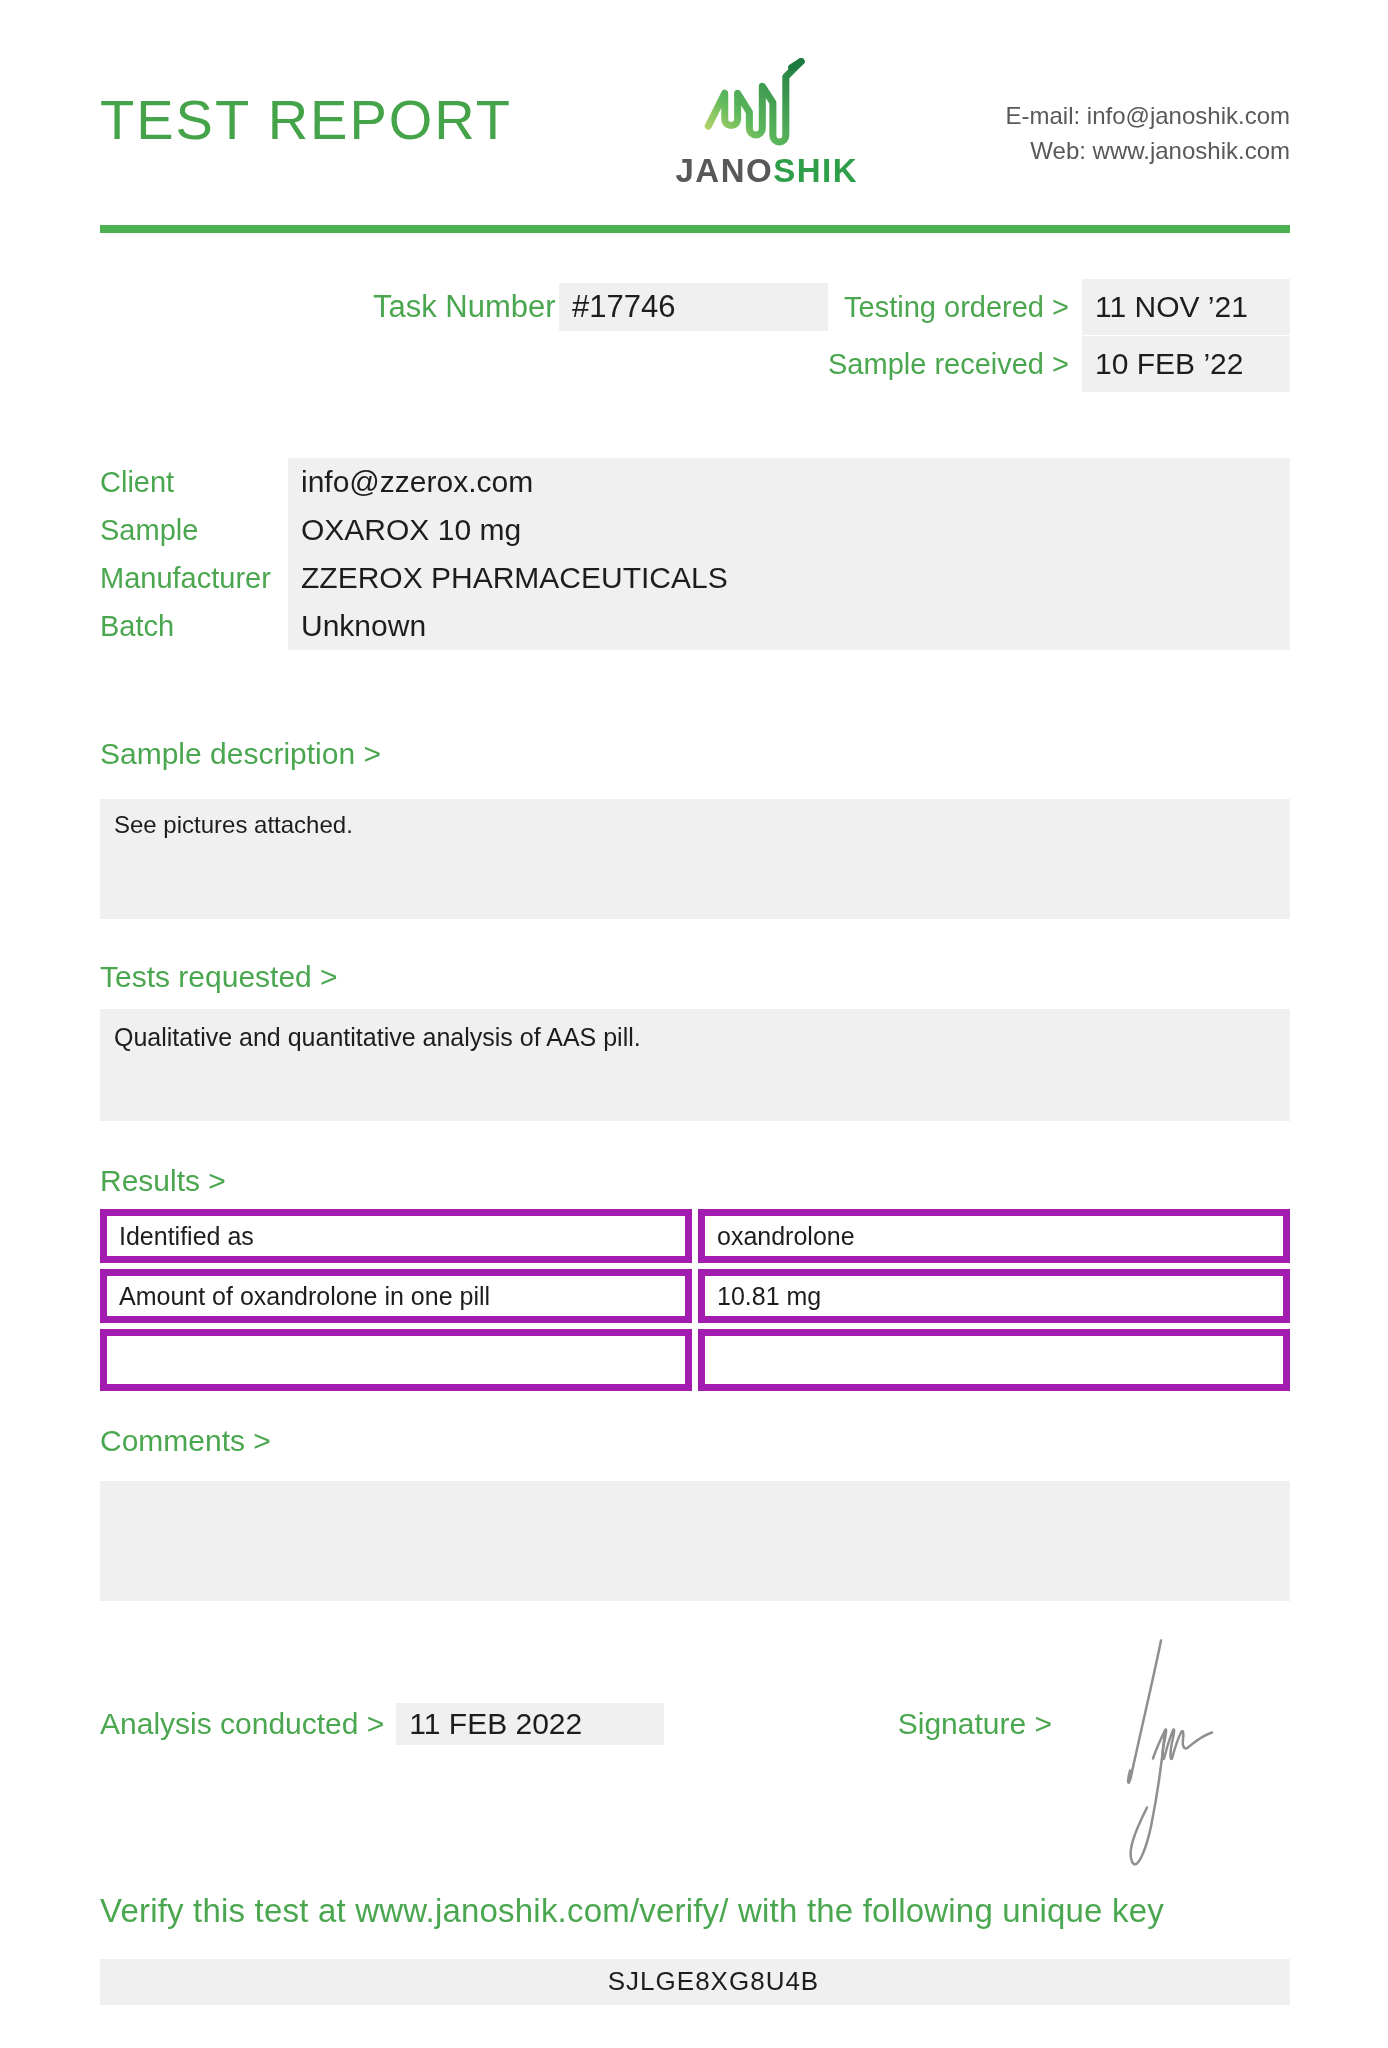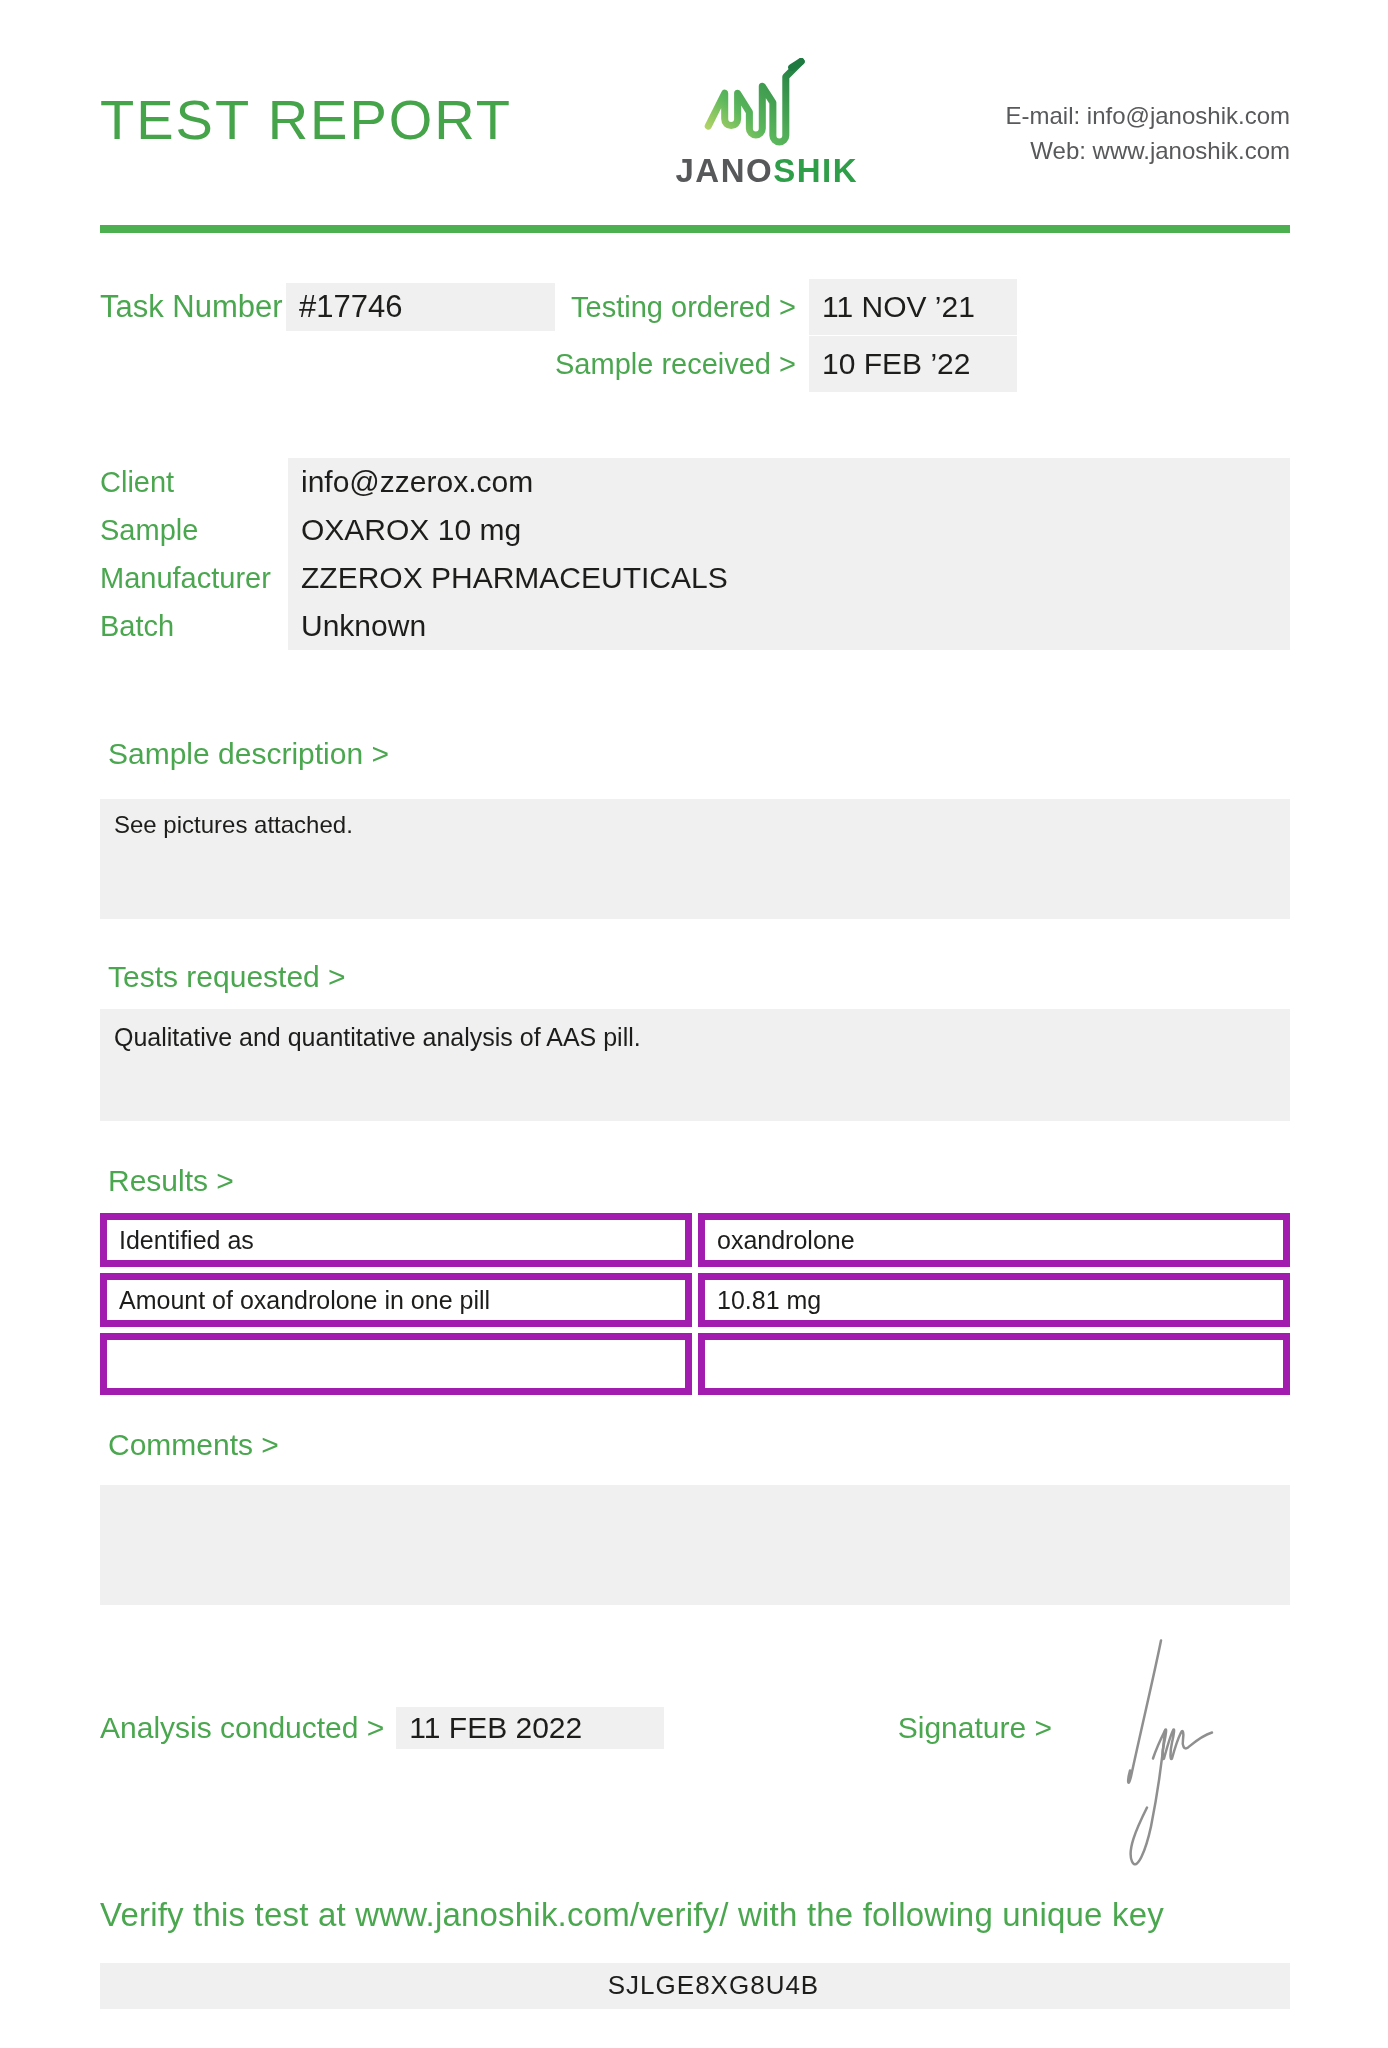--- a/index.html
+++ b/index.html
@@ -21,25 +21,25 @@
   .logo-shik { color:#2F9E49; }
   .contact { margin-top:40px; text-align:right; font-size:24px; line-height:35px; color:#58595B; flex:0 0 auto; }
   .rule { height:8px; background:#4CAF50; margin-top:0; }
 
   
   .green-label { color:#4BA74F; font-size:29px; line-height:1.2; }
   .value-box {
     background:#F0F0F0; display:flex; align-items:center;
     padding-left:13px; box-sizing:border-box; color:#1D1D1B;
   }
-  .section-heading { margin:8px; font-weight:400; font-size:30px; line-height:1.2; color:#4BA74F; }
+  .section-heading { margin:0; font-weight:400; font-size:30px; line-height:1.2; color:#4BA74F; }
   .text-box { background:#F0F0F0; box-sizing:border-box; font-size:24px; color:#1D1D1B; }
 
   
-  .task-section { display:flex; justify-content:flex-start; margin-top:50px; }
+  .task-section { display:flex; justify-content:flex-end; margin-top:50px; }
   .task-left { display:flex; align-items:center; height:48px; }
   .task-label { font-size:31px; min-width:186px; }
   .task-number { width:269px; height:48px; font-size:31px; font-weight:500; }
   .task-right { display:flex; flex-direction:column; gap:9px; }
   .date-row { display:flex; align-items:center; justify-content:flex-end; gap:13px; height:48px; }
   .date-box { width:208px; height:56px; font-size:30px; font-weight:500; }
 
   
   .info-section { margin-top:70px; display:flex; flex-direction:column; }
   .info-row { display:flex; align-items:center; }

